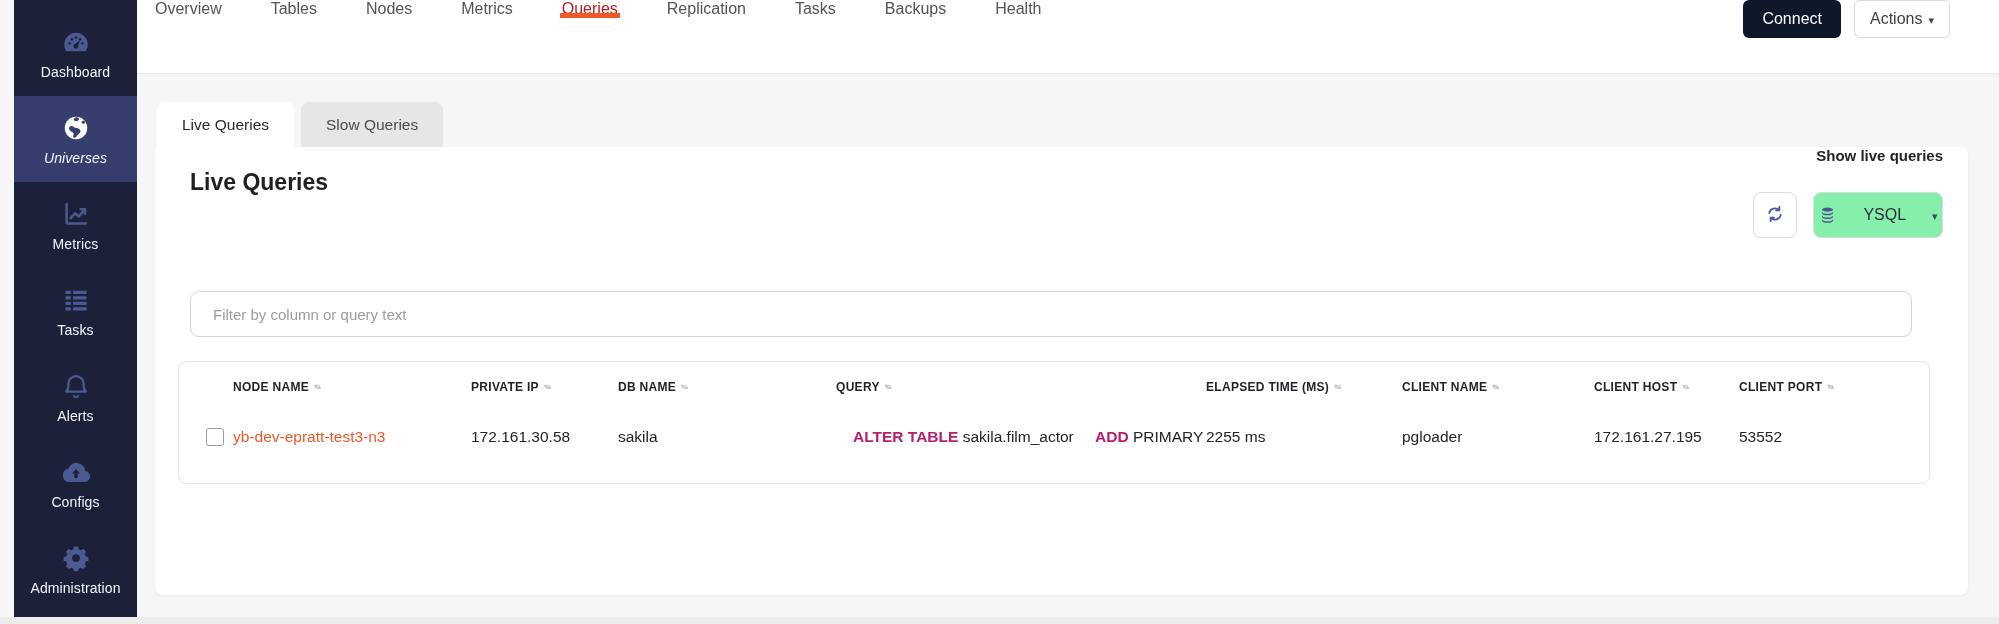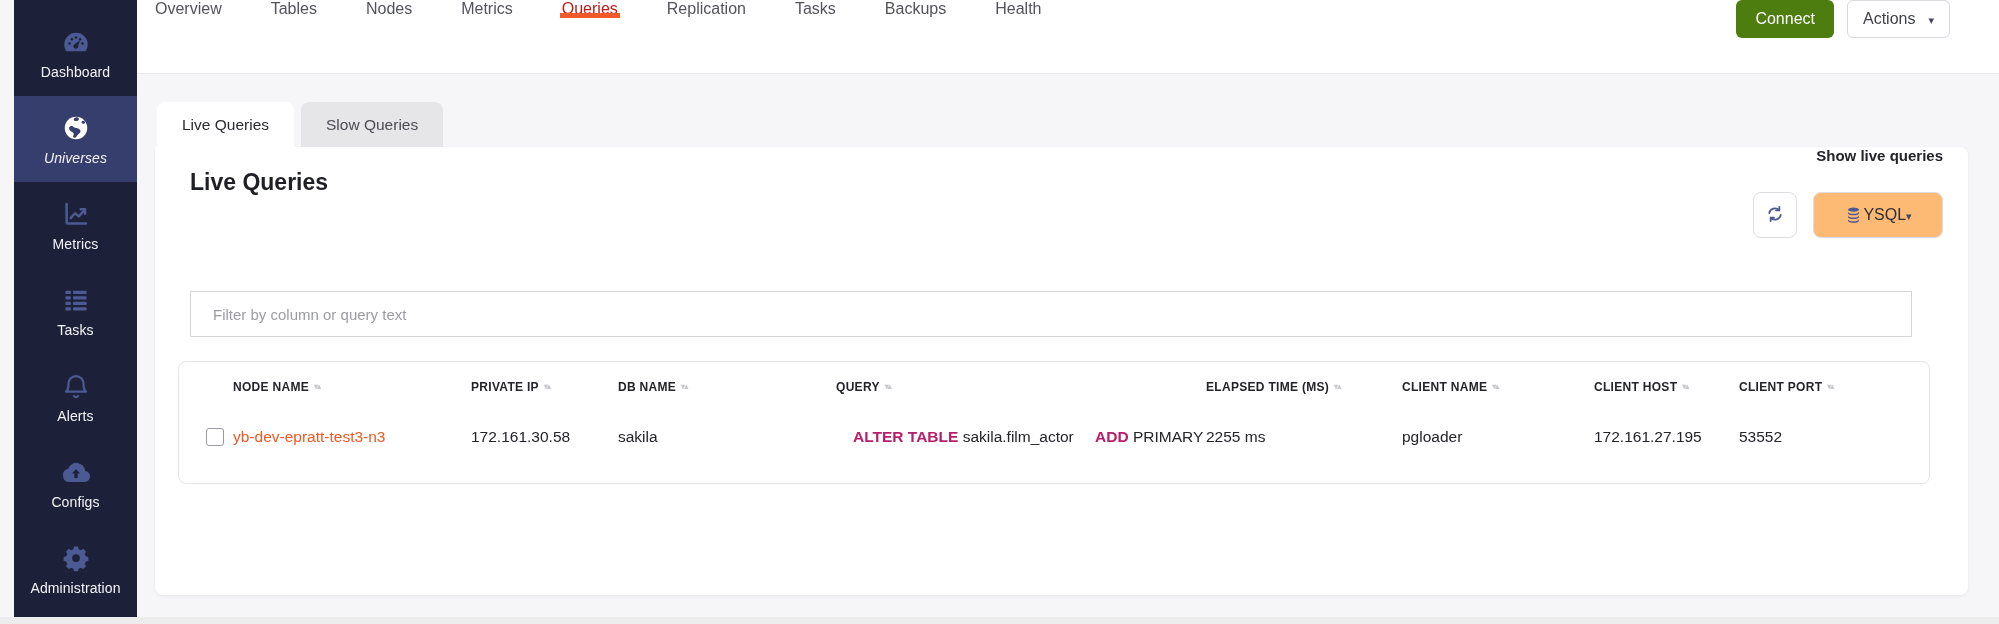--- a/index.html
+++ b/index.html
@@ -17,42 +17,42 @@
   .side-icon svg { width:30px; height:30px; display:block; }
   .side-label { color:#f4f4f7; font-size:14px; letter-spacing:.1px; }
 
   
   .navbar { position:absolute; left:123px; top:0; right:0; height:74px; background:#ffffff; border-bottom:1px solid #e8e8ec; display:flex; align-items:flex-start; z-index:1; }
   .nav-items { display:flex; align-items:stretch; margin-left:32px; gap:49px; }
   .nav-item { position:relative; display:flex; align-items:center; font-size:16px; color:#53535c; cursor:pointer; white-space:nowrap; }
   .nav-item.active { color:#b91c1c; font-weight:400; }
   .nav-item.active::after { content:""; position:absolute; left:-2px; right:-2px; bottom:0; height:5px; background:#f1592a; }
   .nav-actions { margin-left:auto; margin-right:49px; display:flex; align-items:center; gap:13px; }
-  .btn-connect { height:38px; padding:0 19px; border:none; border-radius:6px; background:#4d7c0f; color:#ffffff; font-size:16px; font-weight:500; font-family:inherit; cursor:pointer; }
-  .btn-actions { height:38px; padding:4px 15px; border:1px solid #d8d8de; border-radius:6px; background:#ffffff; color:#40404a; font-size:16px; font-family:inherit; cursor:pointer; display:flex; align-items:center; gap:13px; }
+  .btn-connect { height:38px; padding:0 19px; border:none; border-radius:6px; background:#0f172a; color:#ffffff; font-size:16px; font-weight:500; font-family:inherit; cursor:pointer; }
+  .btn-actions { height:38px; padding:4px 15px; border:1px solid #d8d8de; border-radius:6px; background:#ffffff; color:#40404a; font-size:16px; font-family:inherit; cursor:pointer; display:flex; align-items:center; gap:6px; }
   .caret { font-size:11px; color:#47475f; line-height:1; transform:translateY(1px); }
 
   
   .tabs { position:absolute; left:157px; top:102px; display:flex; gap:7px; z-index:1; }
   .tab { height:45px; min-width:128px; padding:0 25px; display:flex; align-items:center; justify-content:center; font-size:15.5px; border-radius:8px 8px 0 0; cursor:pointer; white-space:nowrap; }
   .tab.active { background:#ffffff; color:#2a2a31; }
   .tab.inactive { background:#e6e6e9; color:#4a4a52; }
 
   
   .card { position:absolute; left:155px; top:147px; width:1813px; height:448px; background:#ffffff; border-radius:0 8px 8px 8px; box-shadow:0 1px 3px rgba(35,35,41,.08); }
   .panel-title { position:absolute; left:35px; top:22px; font-size:23px; font-weight:700; color:#1f1f26; }
   .show-live { position:absolute; right:25px; top:0; font-size:15px; font-weight:700; color:#232329; }
   .btn-refresh { position:absolute; right:171px; top:45px; width:44px; height:46px; border:1px solid #dcdce2; border-radius:8px; background:#ffffff; color:#4c5a93; display:flex; align-items:center; justify-content:center; cursor:pointer; }
   .btn-refresh svg { width:20px; height:20px; }
-  .btn-api { position:absolute; right:25px; top:45px; width:130px; height:46px; border:1px solid #dcdce2; border-radius:8px; background:#fdba74; display:flex; align-items:center; justify-content:center; gap:0; cursor:pointer; }
+  .btn-api { position:absolute; right:25px; top:45px; width:130px; height:46px; border:1px solid #dcdce2; border-radius:8px; background:#86efac; display:flex; align-items:center; justify-content:center; gap:26px; cursor:pointer; }
   .btn-api .db-icon { width:19px; height:19px; color:#4c5a93; }
   .btn-api .db-icon svg { width:19px; height:19px; display:block; }
   .btn-api .api-label { font-size:16px; color:#2e2e36; }
 
-  .filter-input { position:absolute; left:35px; top:144px; width:1722px; height:46px; border:1px solid #d4d4da; border-radius:0; padding:0 22px; font-size:15px; font-family:inherit; color:#232329; background:#fff; outline:none; }
+  .filter-input { position:absolute; left:35px; top:144px; width:1722px; height:46px; border:1px solid #d4d4da; border-radius:9px; padding:0 22px; font-size:15px; font-family:inherit; color:#232329; background:#fff; outline:none; }
   .filter-input::placeholder { color:#9b9ba3; }
 
   
   .tbl { position:absolute; left:23px; top:214px; width:1752px; border:1px solid #e4e4e9; border-radius:8px; background:#ffffff; padding-bottom:20px; }
   .tr { display:grid; grid-template-columns:54px 238px 147px 218px 370px 196px 192px 145px auto; align-items:center; }
   .tr.head { height:49px; }
   .tr.body-row { height:52px; }
   .th { font-size:12px; font-weight:700; color:#232329; letter-spacing:.3px; white-space:nowrap; display:flex; align-items:center; gap:5px; cursor:pointer; }
   .sort { font-size:8px; color:#c7c7cd; letter-spacing:-1px; line-height:1; }
   .td { font-size:15.5px; color:#232329; white-space:nowrap; overflow:hidden; }

